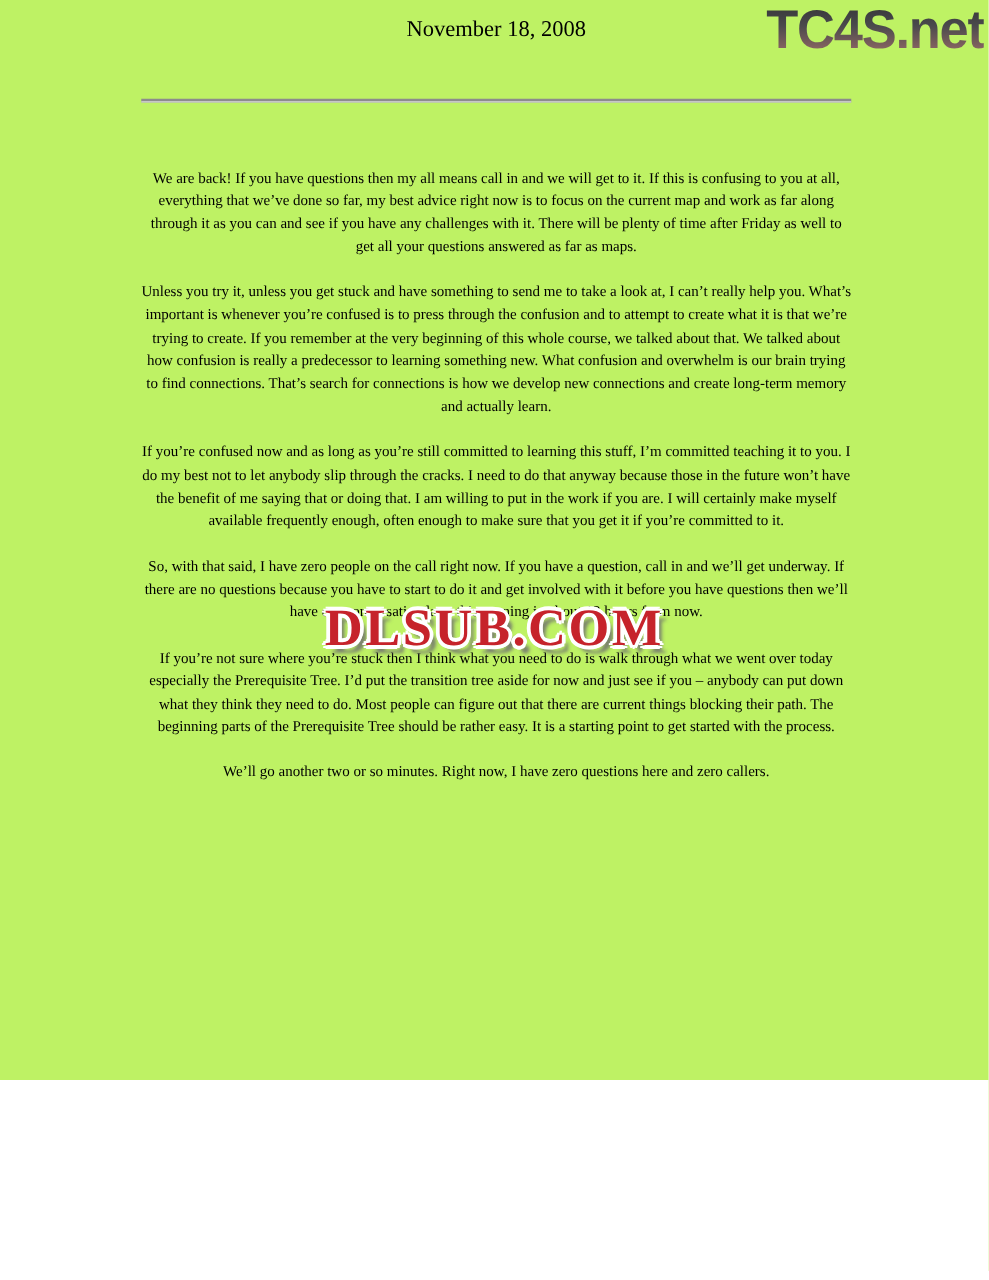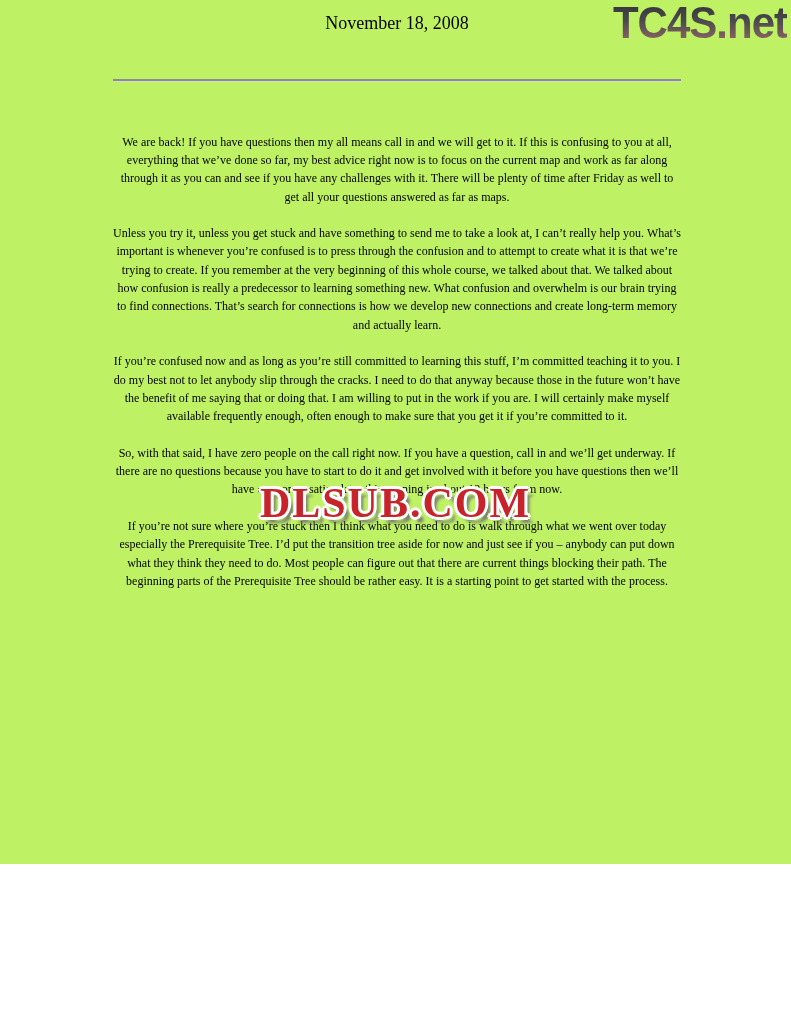--- a/index.html
+++ b/index.html
@@ -70,19 +70,20 @@
 
   <div class="doc">
     <div class="date">November 18, 2008</div>
     <div class="rule"></div>
     <div class="paras">
       <p>We are back! If you have questions then my all means call in and we will get to it. If this is confusing to you at all, everything that we’ve done so far, my best advice right now is to focus on the current map and work as far along through it as you can and see if you have any challenges with it. There will be plenty of time after Friday as well to get all your questions answered as far as maps.</p>
       <p>Unless you try it, unless you get stuck and have something to send me to take a look at, I can’t really help you. What’s important is whenever you’re confused is to press through the confusion and to attempt to create what it is that we’re trying to create. If you remember at the very beginning of this whole course, we talked about that. We talked about how confusion is really a predecessor to learning something new. What confusion and overwhelm is our brain trying to find connections. That’s search for connections is how we develop new connections and create long-term memory and actually learn.</p>
       <p>If you’re confused now and as long as you’re still committed to learning this stuff, I’m committed teaching it to you. I do my best not to let anybody slip through the cracks. I need to do that anyway because those in the future won’t have the benefit of me saying that or doing that. I am willing to put in the work if you are. I will certainly make myself available frequently enough, often enough to make sure that you get it if you’re committed to it.</p>
       <p>So, with that said, I have zero people on the call right now. If you have a question, call in and we’ll get underway. If there are no questions because you have to start to do it and get involved with it before you have questions then we’ll have our conversation later this evening in about 12 hours from now.</p>
       <p>If you’re not sure where you’re stuck then I think what you need to do is walk through what we went over today especially the Prerequisite Tree. I’d put the transition tree aside for now and just see if you – anybody can put down what they think they need to do. Most people can figure out that there are current things blocking their path. The beginning parts of the Prerequisite Tree should be rather easy. It is a starting point to get started with the process.</p>
+      <p>We’ll go another two or so minutes. Right now, I have zero questions here and zero callers.</p>
     </div>
   </div>
 
   <div class="watermark">DLSUB.COM</div>
 
 
 </div>
 
 </body></html>

